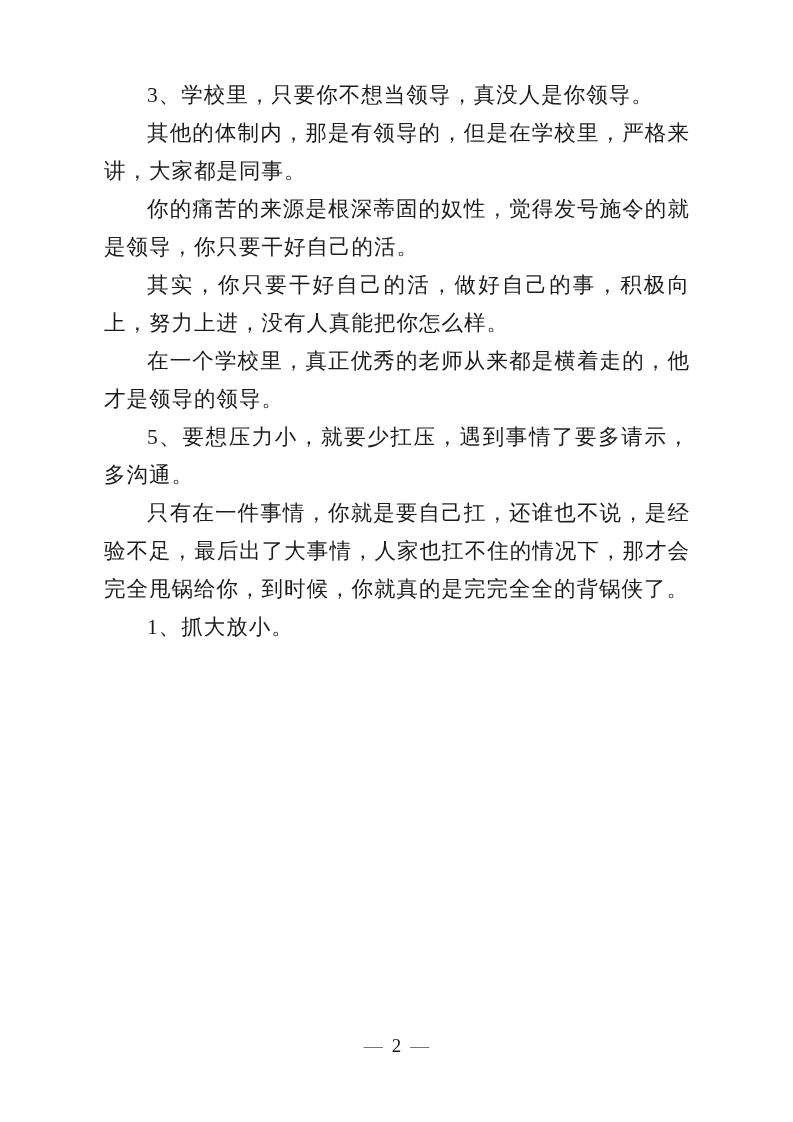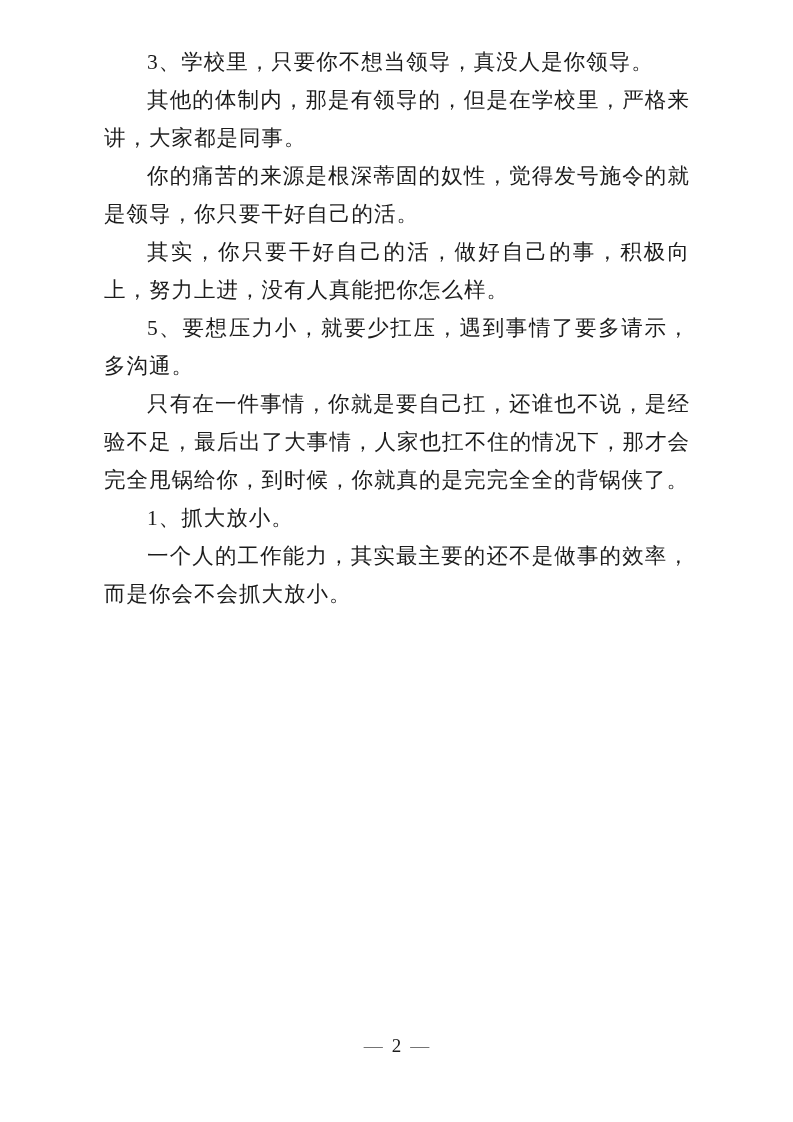--- a/index.html
+++ b/index.html
@@ -16,21 +16,21 @@
     color: #1c1c1c;
   }
   .page {
     position: absolute;
     top: 0;
     left: 0;
     width: 793px;
     height: 1122px;
     background: #ffffff;
     box-sizing: border-box;
-    padding: 43px 103px 0 104px;
+    padding: 76px 103px 0 104px;
   }
   .body-text p {
     margin: 0;
     font-size: 21.5px;
     line-height: 38px;
     letter-spacing: 1px;
     text-indent: 2em;
     text-align: justify;
     text-justify: inter-character;
     font-weight: 400;
@@ -57,22 +57,22 @@
 </style>
 </head>
 <body>
 
 <div class="page">
   <div class="body-text">
     <p>3、学校里，只要你不想当领导，真没人是你领导。</p>
     <p>其他的体制内，那是有领导的，但是在学校里，严格来讲，大家都是同事。</p>
     <p>你的痛苦的来源是根深蒂固的奴性，觉得发号施令的就是领导，你只要干好自己的活。</p>
     <p>其实，你只要干好自己的活，做好自己的事，积极向上，努力上进，没有人真能把你怎么样。</p>
+    <p>在一个学校里，真正优秀的老师从来都是横着走的，他才是领导的领导。</p>
     <p>5、要想压力小，就要少扛压，遇到事情了要多请示，多沟通。</p>
     <p>只有在一件事情，你就是要自己扛，还谁也不说，是经验不足，最后出了大事情，人家也扛不住的情况下，那才会完全甩锅给你，到时候，你就真的是完完全全的背锅侠了。</p>
     <p>1、抓大放小。</p>
-    <p>一个人的工作能力，其实最主要的还不是做事的效率，而是你会不会抓大放小。</p>
   </div>
 </div>
 
 <div class="footer">
   <span class="dash">—</span><span class="num">2</span><span class="dash">—</span>
 </div>
 
 </body></html>

